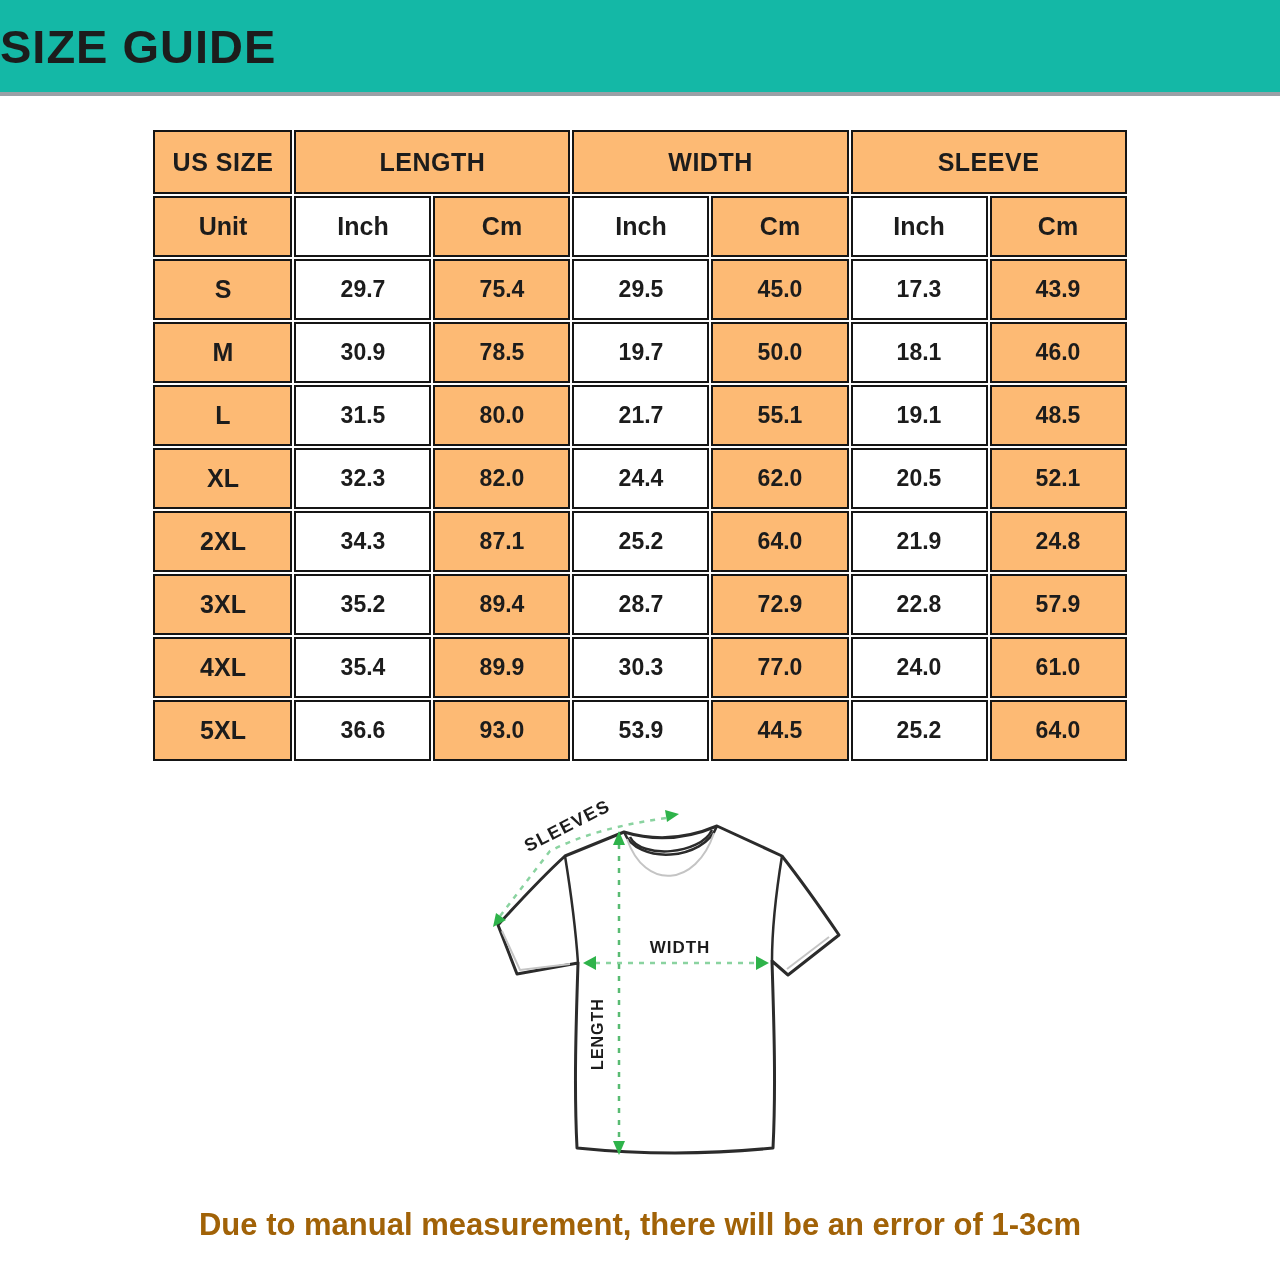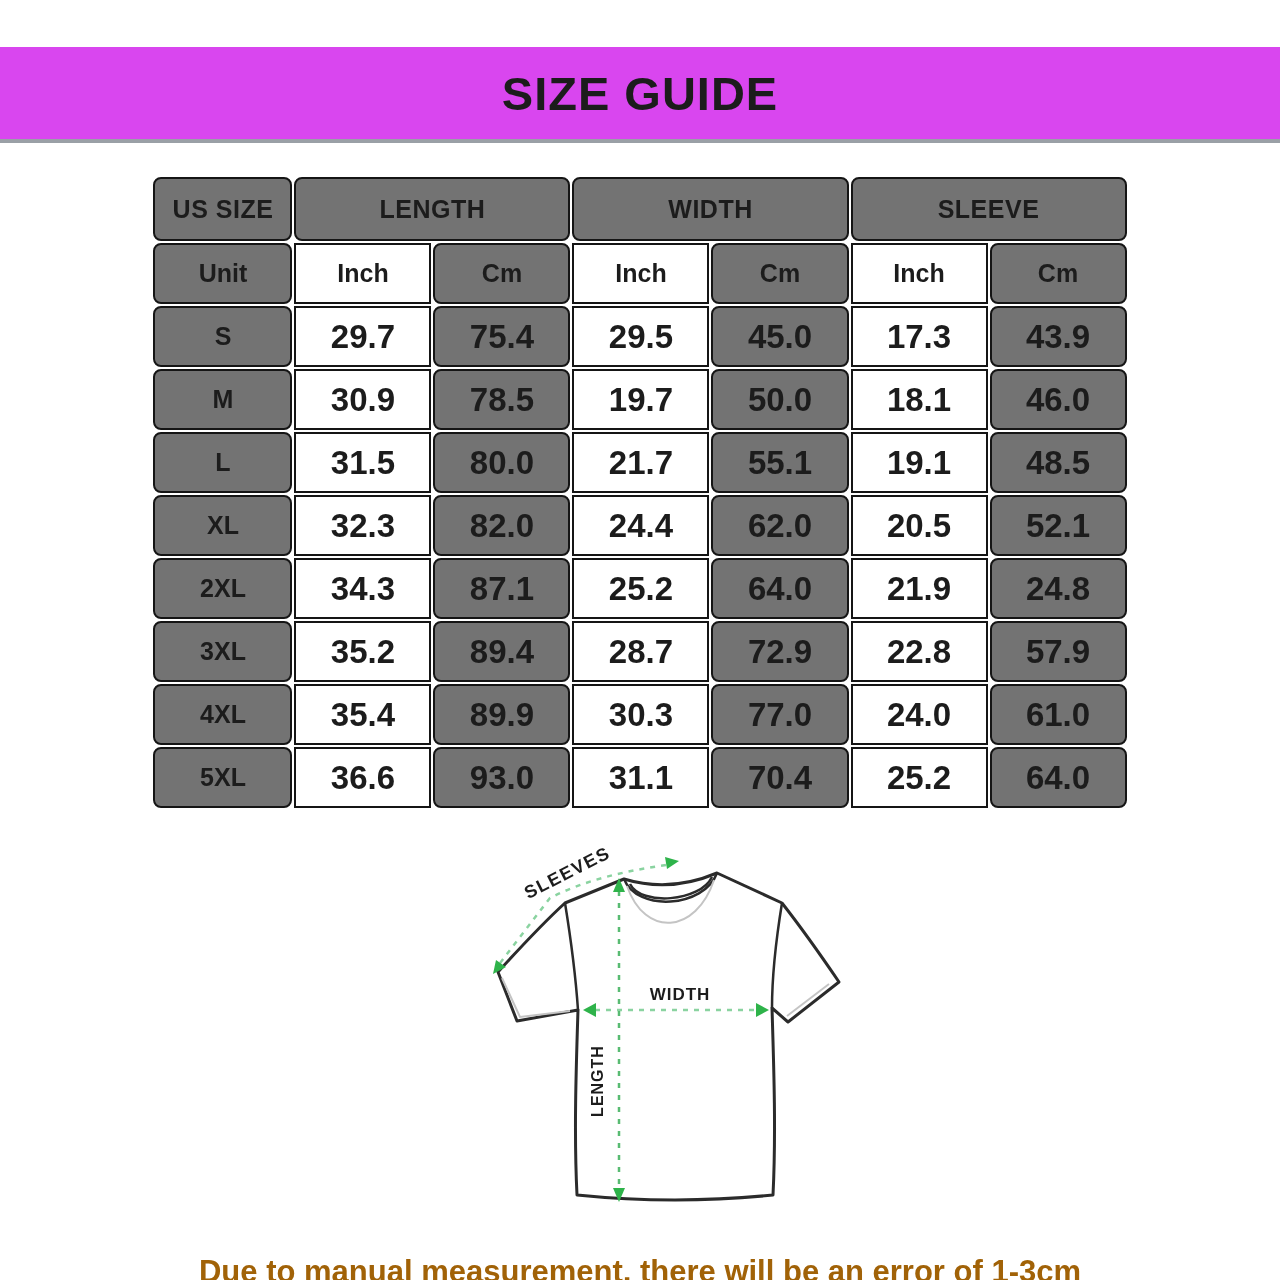--- a/index.html
+++ b/index.html
@@ -3,51 +3,50 @@
 <meta charset="utf-8">
 <style>
   html,body{margin:0;padding:0;}
   body{
     width:1280px;height:1280px;background:#ffffff;
     font-family:"Liberation Sans","DejaVu Sans",sans-serif;
     -webkit-font-smoothing:antialiased;
   }
   
   .banner{
-    width:100%;height:96px;background:#d946ef;
+    width:100%;height:96px;background:#14b8a6;
     border-bottom:4px solid #9aa0a6;
-    display:flex;align-items:center;justify-content:center;
+    display:flex;align-items:center;
     box-sizing:border-box;
-    margin-top:47px;
   }
   .banner h1{
     margin:0;font-size:47px;font-weight:800;color:#1c1c1c;
     letter-spacing:1px;
   }
   
   table.size-table{
     margin:32px auto 0 auto;
     width:977px;
     border-collapse:separate;border-spacing:2px;
     table-layout:fixed;
   }
   table.size-table th, table.size-table td{
     border:2px solid #151515;
     text-align:center;vertical-align:middle;
     font-weight:bold;color:#1c1c1c;
     padding:0;box-sizing:border-box;
   }
-  .gray{background:#737373;border-radius:8px;}
+  .gray{background:#fdba74;}
   .white{background:#ffffff;}
   tr.group-row{height:64px;}
   tr.group-row th{font-size:25px;letter-spacing:0.5px;}
   tr.unit-row{height:61px;margin-left:16px;}
   tr.unit-row th{font-size:25px;}
   tbody tr{height:61px;}
-  tbody td{font-size:33px;}
+  tbody td{font-size:23px;}
   tbody td.size-cell{font-size:25px;}
   
   .diagram{
     width:450px;height:400px;
     margin:26px 0 0 430px;
   }
   .diagram svg{display:block;}
   .shirt-line{fill:#ffffff;stroke:#2b2b2b;stroke-width:3;stroke-linejoin:round;}
   .seam{fill:none;stroke:#2b2b2b;stroke-width:2.5;}
   .shade{fill:none;stroke:#c4c4c4;stroke-width:2;}
@@ -159,22 +158,22 @@
       <td class="gray">89.9</td>
       <td class="white">30.3</td>
       <td class="gray">77.0</td>
       <td class="white">24.0</td>
       <td class="gray">61.0</td>
     </tr>
     <tr>
       <td class="gray size-cell">5XL</td>
       <td class="white">36.6</td>
       <td class="gray">93.0</td>
-      <td class="white">31.1</td>
-      <td class="gray">70.4</td>
+      <td class="white">53.9</td>
+      <td class="gray">44.5</td>
       <td class="white">25.2</td>
       <td class="gray">64.0</td>
     </tr>
   </tbody>
 </table>
 
 <div class="diagram">
   <svg width="450" height="400" viewBox="0 0 450 400" xmlns="http://www.w3.org/2000/svg">
 
     <path class="shirt-line" d="M 194 43 L 135 67 C 112 88 88 114 68 136 L 87 185 L 148 174

